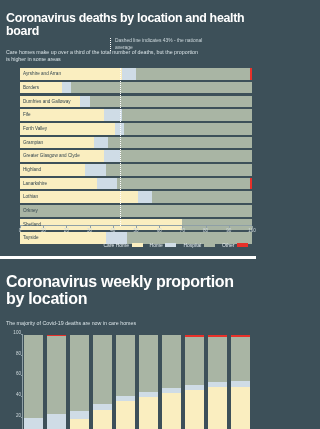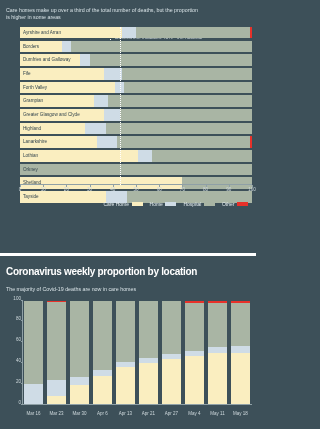--- a/index.html
+++ b/index.html
@@ -11,21 +11,21 @@
   }
   .panel{position:relative;width:256px;box-sizing:border-box;}
   .panel-1{height:248px;background:#3d5059;padding:0;}
   .panel-2{height:181px;background:#3d5059;border-top:3px solid #ffffff;}
 
   .title{
     color:#ffffff;font-weight:bold;letter-spacing:-0.3px;
     padding:4px 6px 0 6px;line-height:1.05;
   }
   .t1{font-size:12.4px;}
-  .t2{font-size:10px;}
+  .t2{font-size:16px;}
   .subtitle{
     color:#d8e2e6;font-size:5.3px;padding:2px 6px 0 6px;line-height:1.35;
     max-width:196px;
   }
   .sub2{max-width:230px;}
 
   .note{
     position:absolute;left:110px;top:30px;width:88px;
     color:#ced9dd;font-size:4.9px;line-height:1.3;
     border-left:1px dotted #ffffff;padding-left:4px;
@@ -82,20 +82,21 @@
   }
   .xlab2{
     position:absolute;bottom:13px;font-size:4.5px;color:#cfd9dd;
     transform:translateX(-50%);white-space:nowrap;
   }
 </style>
 </head>
 <body>
 
 <section class="panel panel-1">
+  <h1 class="title t1">Coronavirus deaths by location and health board</h1>
   <p class="subtitle">Care homes make up over a third of the total number of deaths, but the proportion is higher in some areas</p>
   <div class="note">Dashed line indicates 43% - the national average</div>
 
   <div class="c1">
     <div class="rows" id="rows1">
         <div class="row">
           <div class="seg" style="left: 0%; width: 44%; background: rgb(250, 238, 192);"></div>
           <div class="seg" style="left: 44%; width: 6%; background: rgb(207, 220, 230);"></div>
           <div class="seg" style="left: 50%; width: 49%; background: rgb(169, 181, 164);"></div>
           <div class="seg" style="left: 99%; width: 1%; background: rgb(232, 49, 42);"></div>

